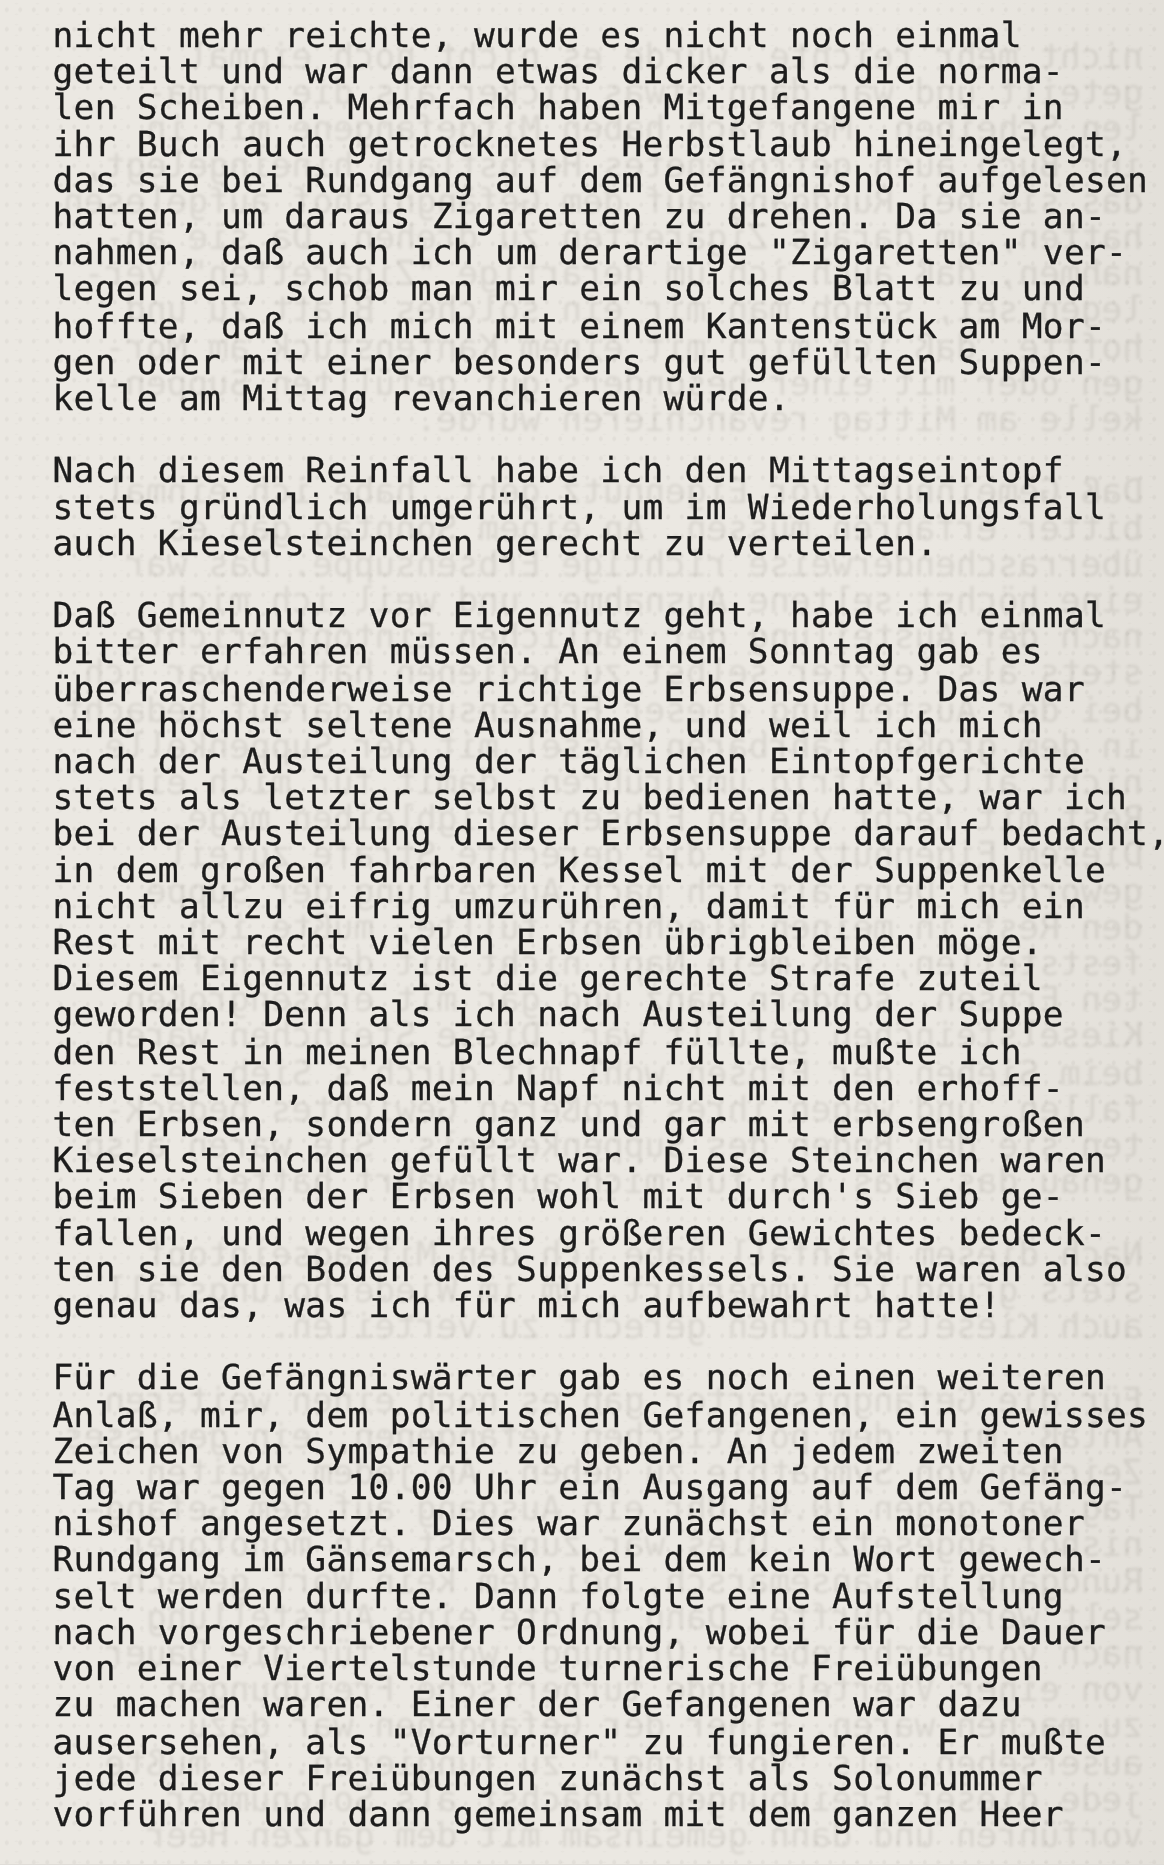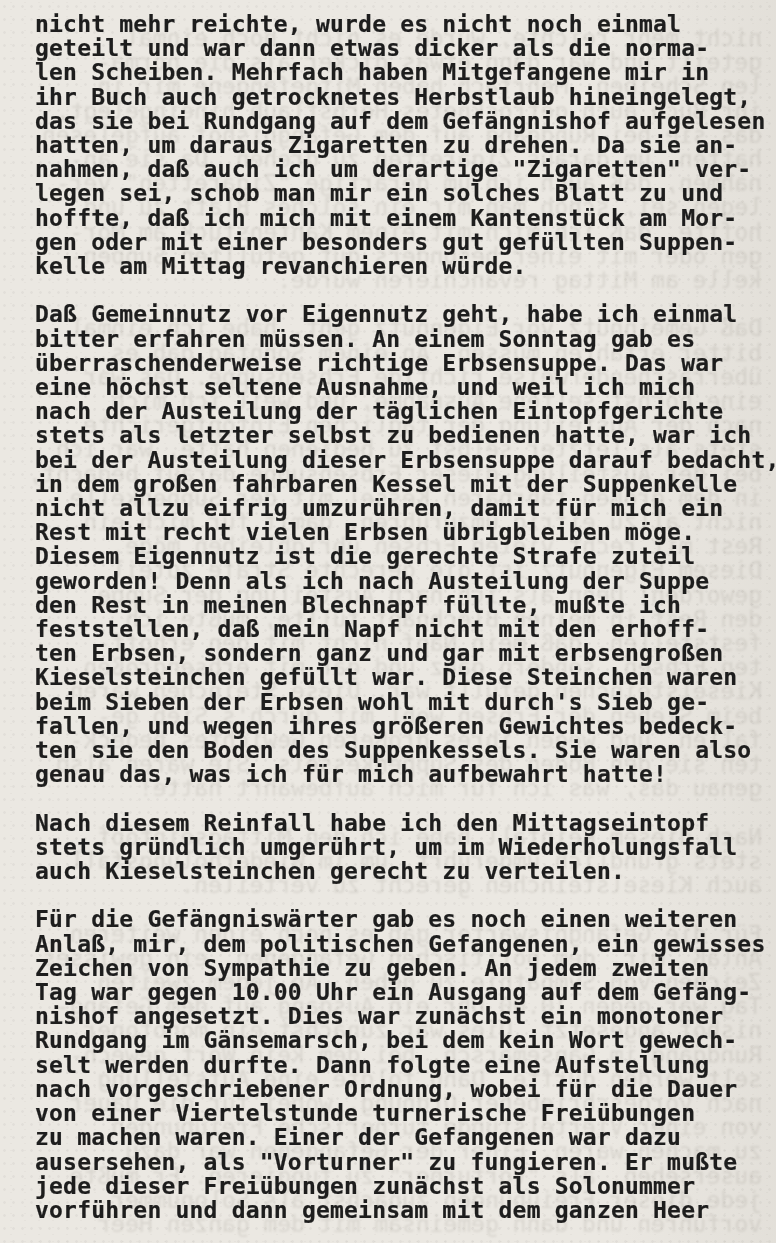--- a/index.html
+++ b/index.html
@@ -50,21 +50,21 @@
     position: relative;
     padding: 12px 0 0 35px;
     font-size: 23px;
     line-height: 24.2px;
     color: var(--ink, #1d1d1d);
     letter-spacing: 0.2px;
   }
   .para {
     margin: 0 0 24.2px 0;
     white-space: pre;
-    font-weight: bold;
+    font-weight: normal;
     -webkit-text-stroke: 0.2px var(--ink, #1d1d1d);
   }
 </style>
 </head>
 <body>
 
 <div class="sheet">
 
   <div class="bleed-layer" aria-hidden="true">nicht mehr reichte, wurde es nicht noch einmal
 geteilt und war dann etwas dicker als die norma-
@@ -124,43 +124,43 @@
 geteilt und war dann etwas dicker als die norma-
 len Scheiben. Mehrfach haben Mitgefangene mir in
 ihr Buch auch getrocknetes Herbstlaub hineingelegt,
 das sie bei Rundgang auf dem Gefängnishof aufgelesen
 hatten, um daraus Zigaretten zu drehen. Da sie an-
 nahmen, daß auch ich um derartige "Zigaretten" ver-
 legen sei, schob man mir ein solches Blatt zu und
 hoffte, daß ich mich mit einem Kantenstück am Mor-
 gen oder mit einer besonders gut gefüllten Suppen-
 kelle am Mittag revanchieren würde.</p>
+    <p class="para">Nach diesem Reinfall habe ich den Mittagseintopf
+stets gründlich umgerührt, um im Wiederholungsfall
+auch Kieselsteinchen gerecht zu verteilen.</p>
     <p class="para">Daß Gemeinnutz vor Eigennutz geht, habe ich einmal
 bitter erfahren müssen. An einem Sonntag gab es
 überraschenderweise richtige Erbsensuppe. Das war
 eine höchst seltene Ausnahme, und weil ich mich
 nach der Austeilung der täglichen Eintopfgerichte
 stets als letzter selbst zu bedienen hatte, war ich
 bei der Austeilung dieser Erbsensuppe darauf bedacht,
 in dem großen fahrbaren Kessel mit der Suppenkelle
 nicht allzu eifrig umzurühren, damit für mich ein
 Rest mit recht vielen Erbsen übrigbleiben möge.
 Diesem Eigennutz ist die gerechte Strafe zuteil
 geworden! Denn als ich nach Austeilung der Suppe
 den Rest in meinen Blechnapf füllte, mußte ich
 feststellen, daß mein Napf nicht mit den erhoff-
 ten Erbsen, sondern ganz und gar mit erbsengroßen
 Kieselsteinchen gefüllt war. Diese Steinchen waren
 beim Sieben der Erbsen wohl mit durch's Sieb ge-
 fallen, und wegen ihres größeren Gewichtes bedeck-
 ten sie den Boden des Suppenkessels. Sie waren also
 genau das, was ich für mich aufbewahrt hatte!</p>
-    <p class="para">Nach diesem Reinfall habe ich den Mittagseintopf
-stets gründlich umgerührt, um im Wiederholungsfall
-auch Kieselsteinchen gerecht zu verteilen.</p>
     <p class="para">Für die Gefängniswärter gab es noch einen weiteren
 Anlaß, mir, dem politischen Gefangenen, ein gewisses
 Zeichen von Sympathie zu geben. An jedem zweiten
 Tag war gegen 10.00 Uhr ein Ausgang auf dem Gefäng-
 nishof angesetzt. Dies war zunächst ein monotoner
 Rundgang im Gänsemarsch, bei dem kein Wort gewech-
 selt werden durfte. Dann folgte eine Aufstellung
 nach vorgeschriebener Ordnung, wobei für die Dauer
 von einer Viertelstunde turnerische Freiübungen
 zu machen waren. Einer der Gefangenen war dazu

